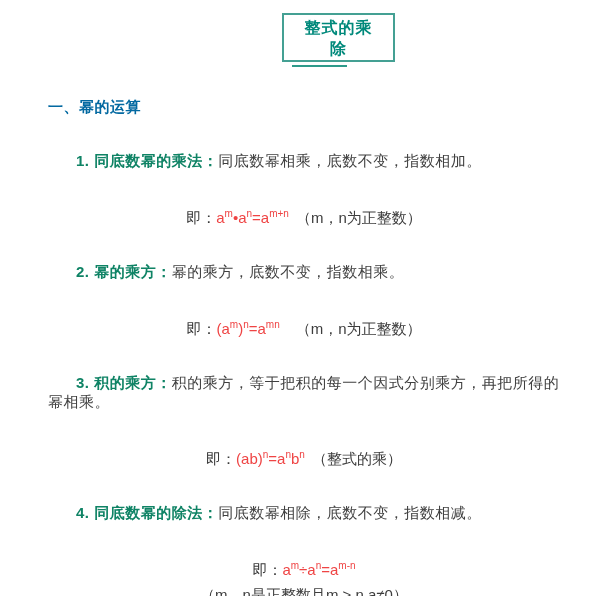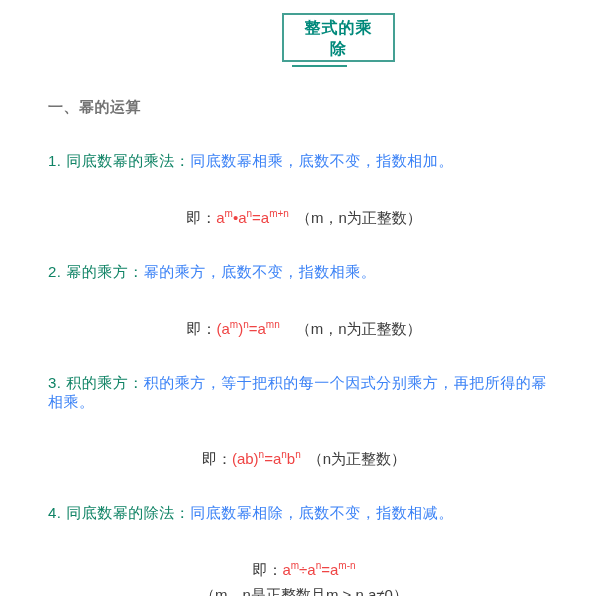--- a/index.html
+++ b/index.html
@@ -40,35 +40,36 @@
     height: 2px;
     background: #2e9a8a;
   }
   .content {
     padding: 98px 48px 0 48px;
   }
   .section-heading {
     font-size: 15px;
     line-height: 18px;
     font-weight: bold;
-    color: #737373;
+    color: #0369a1;
     letter-spacing: 0.5px;
   }
   .rule-heading {
     margin-top: 35px;
     font-size: 15px;
     line-height: 19px;
   }
   .rule-label {
     color: #0f8365;
-    font-weight: normal;
+    font-weight: bold;
     letter-spacing: 0.5px;
+    margin-left: 28px;
   }
   .rule-desc {
-    color: #3b82f6;
+    color: #404040;
     letter-spacing: 0.5px;
   }
   .formula-line {
     margin-top: 38px;
     text-align: center;
     font-size: 15px;
     line-height: 19px;
     color: #3d3d3d;
   }
   .formula-prefix { color: #3a3a3a; }
@@ -112,21 +113,21 @@
     <p class="rule-heading"><span class="rule-label">1. 同底数幂的乘法：</span><span class="rule-desc">同底数幂相乘，底数不变，指数相加。</span></p>
 
     <p class="formula-line"><span class="formula-prefix">即：</span><span class="formula"><span>a</span><sup>m</sup><span>•a</span><sup>n</sup><span>=</span><span>a</span><sup>m+n</sup></span><span class="formula-note">（m，n为正整数）</span></p>
 
     <p class="rule-heading"><span class="rule-label">2. 幂的乘方：</span><span class="rule-desc">幂的乘方，底数不变，指数相乘。</span></p>
 
     <p class="formula-line"><span class="formula-prefix">即：</span><span class="formula"><span>(a</span><sup>m</sup><span>)</span><sup>n</sup><span>=</span><span>a</span><sup>mn</sup></span><span class="formula-note wide">（m，n为正整数）</span></p>
 
     <p class="rule-heading"><span class="rule-label">3. 积的乘方：</span><span class="rule-desc">积的乘方，等于把积的每一个因式分别乘方，再把所得的幂相乘。</span></p>
 
-    <p class="formula-line"><span class="formula-prefix">即：</span><span class="formula"><span>(ab)</span><sup>n</sup><span>=</span><span>a</span><sup>n</sup><span>b</span><sup>n</sup></span><span class="formula-note">（n为正整数）</span></p>
+    <p class="formula-line"><span class="formula-prefix">即：</span><span class="formula"><span>(ab)</span><sup>n</sup><span>=</span><span>a</span><sup>n</sup><span>b</span><sup>n</sup></span><span class="formula-note">（整式的乘）</span></p>
 
     <p class="rule-heading"><span class="rule-label">4. 同底数幂的除法：</span><span class="rule-desc">同底数幂相除，底数不变，指数相减。</span></p>
 
     <p class="formula-line"><span class="formula-prefix">即：</span><span class="formula"><span>a</span><sup>m</sup><span>÷a</span><sup>n</sup><span>=</span><span>a</span><sup>m-n</sup></span></p>
 
     <p class="condition-line">（m、n是正整数且m &gt; n,a≠0）</p>
 
   </div>
 </div>
 

